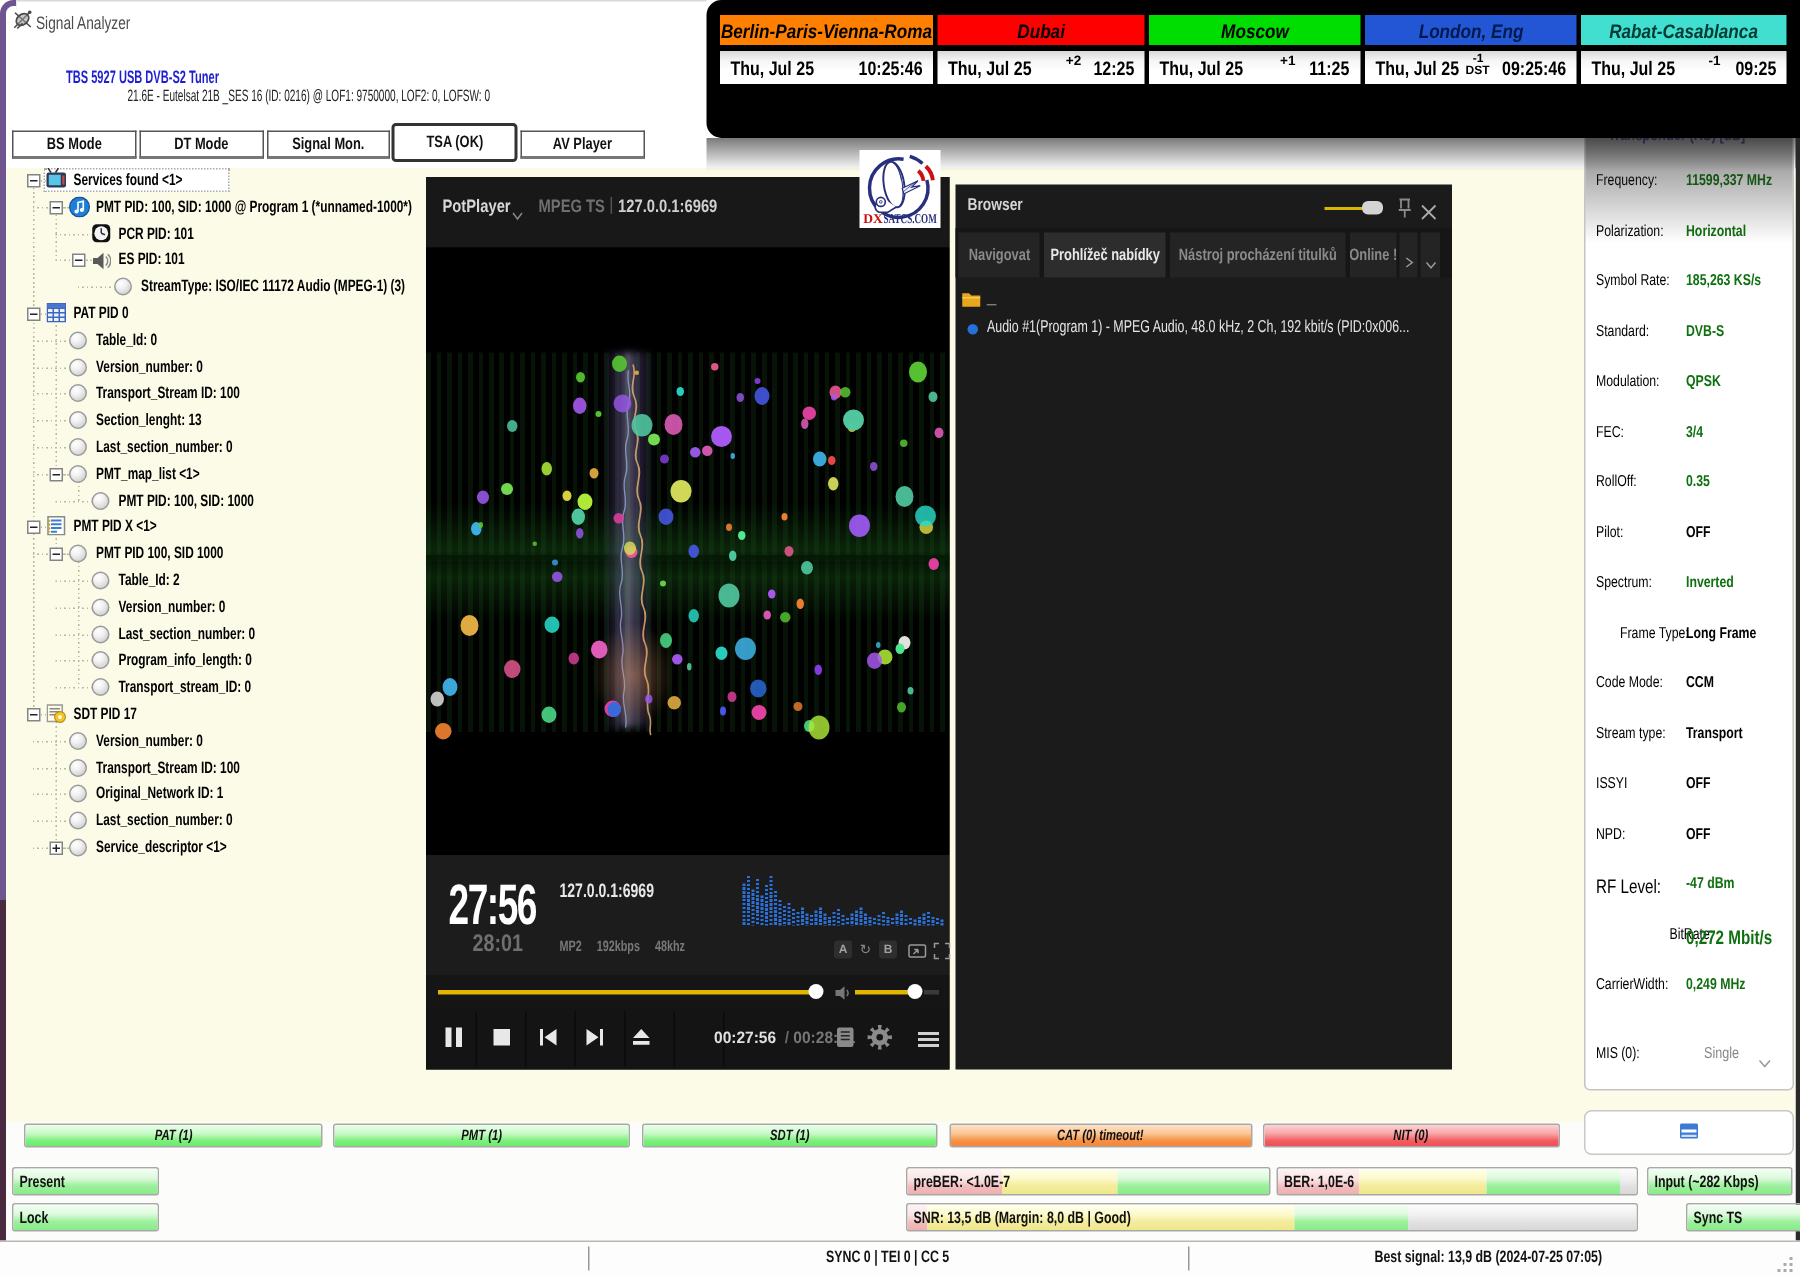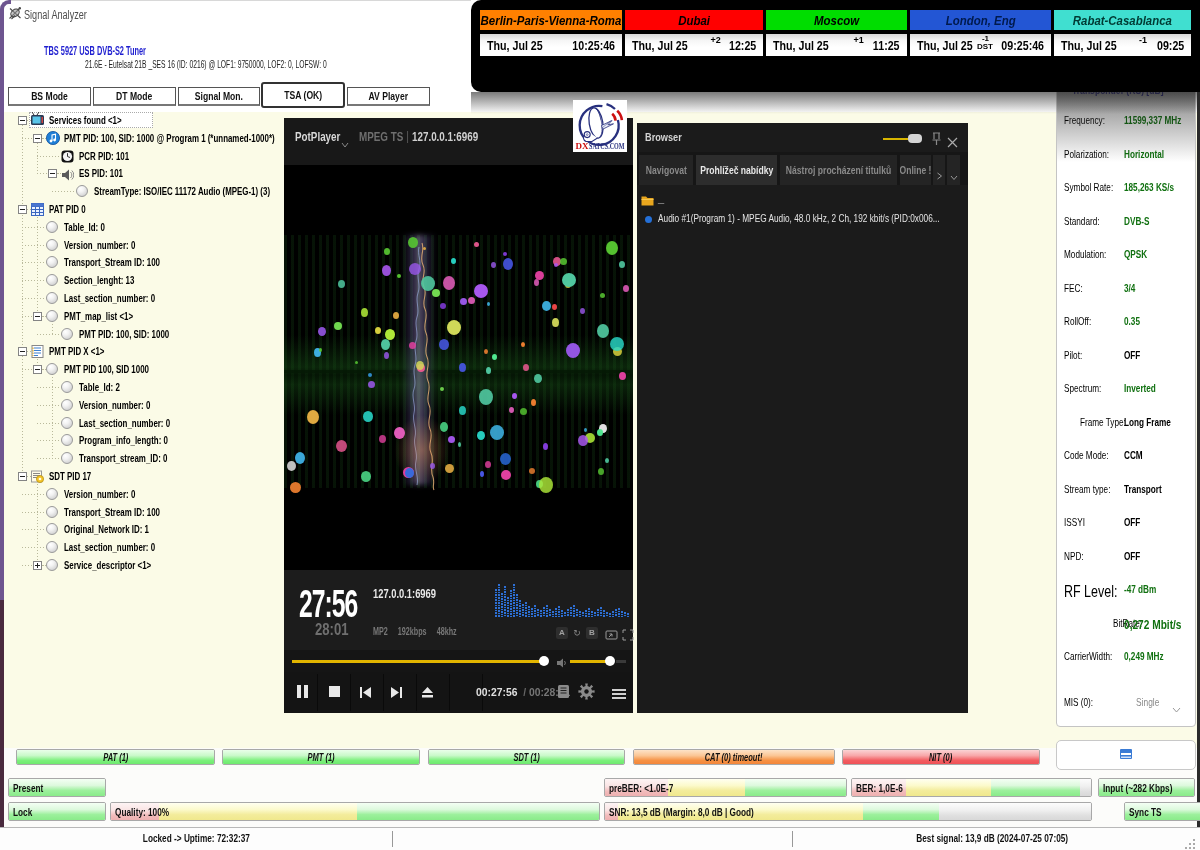--- a/index.html
+++ b/index.html
@@ -644,21 +644,21 @@
 <div class="abs" style="left:1040px;top:415.5px;font-size:10.5px;color:#000;margin-left:40px;"><span class="cx" style="transform:scaleX(.78);">Frame Type:</span></div>
 <div class="abs" style="left:1124px;top:415.5px;font-size:10.5px;font-weight:bold;" class2=""><span class="cx " style="transform:scaleX(.78);">Long Frame</span></div>
 <div class="abs" style="left:1064px;top:449px;font-size:10.5px;color:#000;"><span class="cx" style="transform:scaleX(.78);">Code Mode:</span></div>
 <div class="abs" style="left:1124px;top:449px;font-size:10.5px;font-weight:bold;" class2=""><span class="cx " style="transform:scaleX(.78);">CCM</span></div>
 <div class="abs" style="left:1064px;top:482.5px;font-size:10.5px;color:#000;"><span class="cx" style="transform:scaleX(.78);">Stream type:</span></div>
 <div class="abs" style="left:1124px;top:482.5px;font-size:10.5px;font-weight:bold;" class2=""><span class="cx " style="transform:scaleX(.78);">Transport</span></div>
 <div class="abs" style="left:1064px;top:516px;font-size:10.5px;color:#000;"><span class="cx" style="transform:scaleX(.78);">ISSYI</span></div>
 <div class="abs" style="left:1124px;top:516px;font-size:10.5px;font-weight:bold;" class2=""><span class="cx " style="transform:scaleX(.78);">OFF</span></div>
 <div class="abs" style="left:1064px;top:549.5px;font-size:10.5px;color:#000;"><span class="cx" style="transform:scaleX(.78);">NPD:</span></div>
 <div class="abs" style="left:1124px;top:549.5px;font-size:10.5px;font-weight:bold;" class2=""><span class="cx " style="transform:scaleX(.78);">OFF</span></div>
-<div class="abs" style="left:1064px;top:583px;font-size:16px;color:#000;text-align:center;"><span class="cx" style="transform:scaleX(.78);">RF Level:</span></div>
+<div class="abs" style="left:1064px;top:583px;font-size:13px;color:#000;text-align:center;"><span class="cx" style="transform:scaleX(.78);">RF Level:</span></div>
 <div class="abs" style="left:1124px;top:583px;font-size:10.5px;font-weight:bold;" class2=""><span class="cx green" style="transform:scaleX(.78);">-47 dBm</span></div>
 <div class="abs" style="left:1113px;top:616.5px;font-size:10.5px;color:#000;"><span class="cx" style="transform:scaleX(.78);">BitRate:</span></div>
 <div class="abs" style="left:1124px;top:616.5px;font-size:13px;font-weight:bold;" class2=""><span class="cx green" style="transform:scaleX(.78);">0,272 Mbit/s</span></div>
 <div class="abs" style="left:1064px;top:650px;font-size:10.5px;color:#000;"><span class="cx" style="transform:scaleX(.78);">CarrierWidth:</span></div>
 <div class="abs" style="left:1124px;top:650px;font-size:10.5px;font-weight:bold;" class2=""><span class="cx green" style="transform:scaleX(.78);">0,249 MHz</span></div>
 <div class="abs" style="left:1064px;top:696px;font-size:10.5px;color:#000;"><span class="cx" style="transform:scaleX(.78);">MIS (0):</span></div>
 <div class="abs" style="left:1136px;top:696px;font-size:10.5px;color:#888;"><span class="cx" style="transform:scaleX(.8);">Single</span></div>
 <div class="abs" style="left:1172px;top:700px;width:9px;height:7px;"><svg width="9" height="7">
         <path d="M1 1 L4.5 5 L8 1" stroke="#999" fill="none"></path>
       </svg></div>
@@ -727,48 +727,40 @@
       <div class="barlab" style="font-size:11px;">
         <span class="cx" style="transform:scaleX(.75);">Input (~282 Kbps)</span>
       </div>
     </div>
 <div class="bar" style="left:8px;top:802px;width:98px;height:19px;">
       <div class="seg g-green" style="left:0px;width:98px;"></div>
       <div class="barlab" style="font-size:11px;">
         <span class="cx" style="transform:scaleX(.75);">Lock</span>
       </div>
     </div>
-<div class="bar" style="left:110px;top:802px;width:490px;height:19px;">
-      <div class="seg g-pink" style="left:0px;width:48px;"></div>
-      <div class="seg g-yellow" style="left:48px;width:198px;"></div>
-      <div class="seg g-green" style="left:246px;width:244px;"></div>
-      <div class="barlab" style="font-size:11px;">
-        <span class="cx" style="transform:scaleX(.75);">Quality: 100%</span>
-      </div>
-    </div>
 <div class="bar" style="left:604px;top:802px;width:488px;height:19px;">
       <div class="seg g-pink" style="left:0px;width:13px;"></div>
       <div class="seg g-yellow" style="left:13px;width:245px;"></div>
       <div class="seg g-green" style="left:258px;width:76px;"></div>
       <div class="seg g-gray" style="left:334px;width:154px;"></div>
       <div class="barlab" style="font-size:11px;">
         <span class="cx" style="transform:scaleX(.75);">SNR: 13,5 dB (Margin: 8,0 dB | Good)</span>
       </div>
     </div>
 <div class="bar" style="left:1124px;top:802px;width:97px;height:19px;">
       <div class="seg g-green" style="left:0px;width:97px;"></div>
       <div class="barlab" style="font-size:11px;">
         <span class="cx" style="transform:scaleX(.75);">Sync TS</span>
       </div>
     </div>
 
 <div class="abs" style="left:0px;top:827px;width:1200px;height:23px;background:#fdfdfd;border-top:1px solid #b8b8b8;"></div>
 <div class="abs" style="left:392px;top:831px;width:1px;height:16px;background:#999;"></div>
 <div class="abs" style="left:792px;top:831px;width:1px;height:16px;background:#999;"></div>
-<div class="abs" style="left:0px;top:832px;width:392px;text-align:center;font-size:11px;font-weight:bold;color:#111;"><span class="cx" style="transform:scaleX(.75);transform-origin:50% 50%;">Locked -&gt; Uptime: 72:32:37</span></div>
+<div class="abs" style="left:392px;top:832px;width:400px;text-align:center;font-size:11px;font-weight:bold;color:#111;"><span class="cx" style="transform:scaleX(.75);transform-origin:50% 50%;">SYNC 0 | TEI 0 | CC 5</span></div>
 <div class="abs" style="left:792px;top:832px;width:400px;text-align:center;font-size:11px;font-weight:bold;color:#111;"><span class="cx" style="transform:scaleX(.75);transform-origin:50% 50%;">Best signal: 13,9 dB (2024-07-25 07:05)</span></div>
 <div class="abs" style="left:1184px;top:836px;width:12px;height:12px;"><svg width="12" height="12">
         <g fill="#aaa">
           <rect x="9" y="1" width="2" height="2"></rect>
           <rect x="9" y="5" width="2" height="2"></rect>
           <rect x="9" y="9" width="2" height="2"></rect>
           <rect x="5" y="5" width="2" height="2"></rect>
           <rect x="5" y="9" width="2" height="2"></rect>
           <rect x="1" y="9" width="2" height="2"></rect>
         </g>

